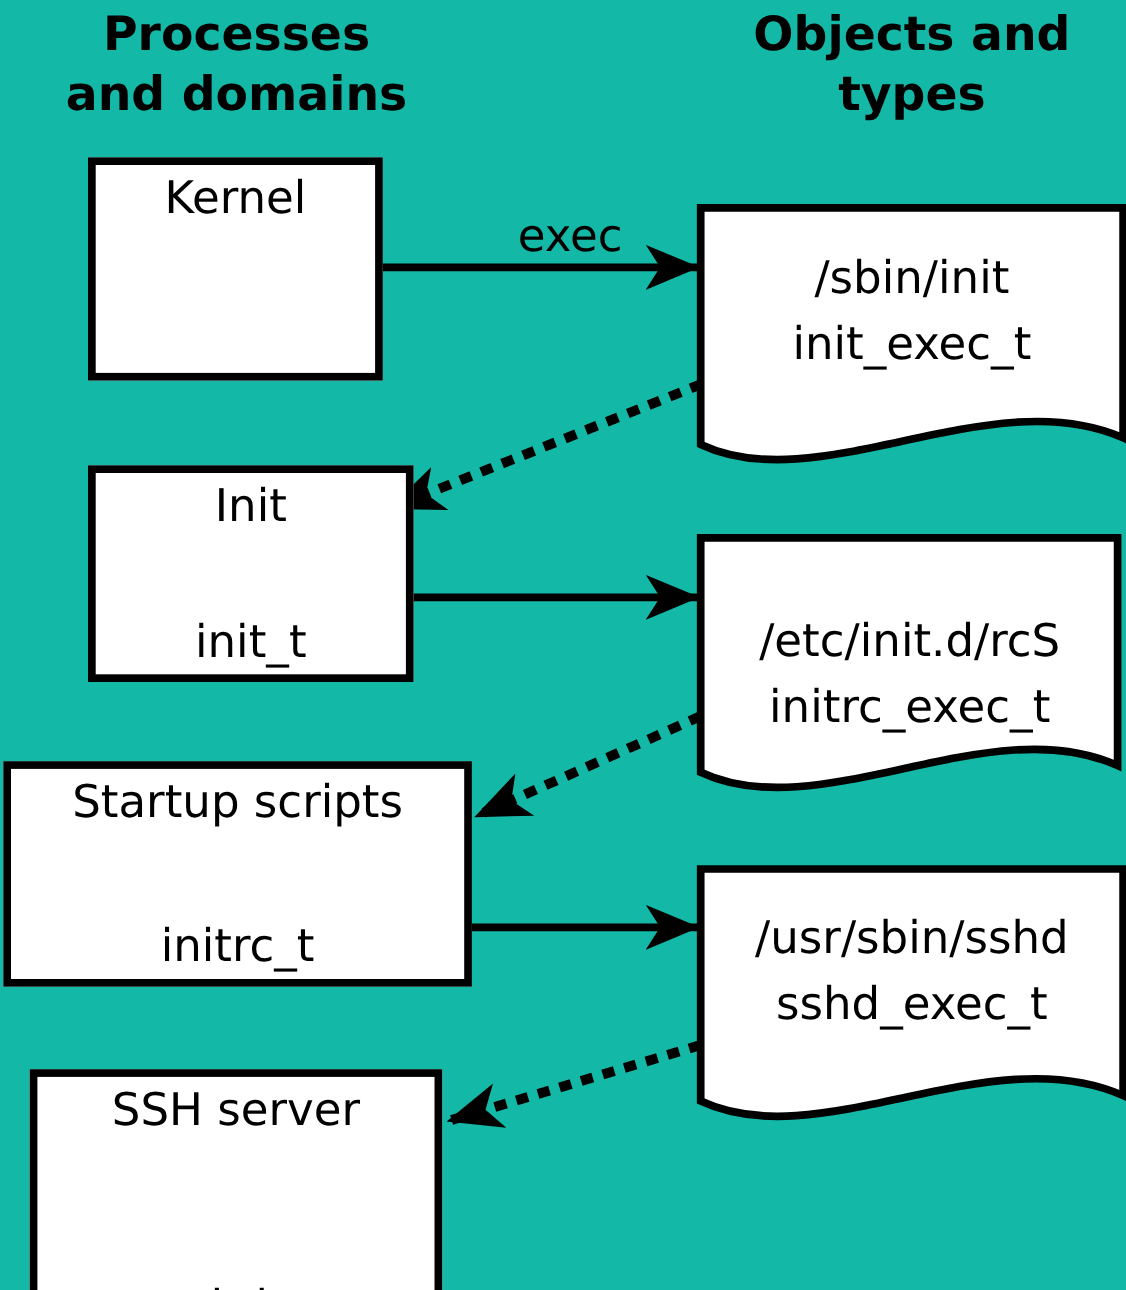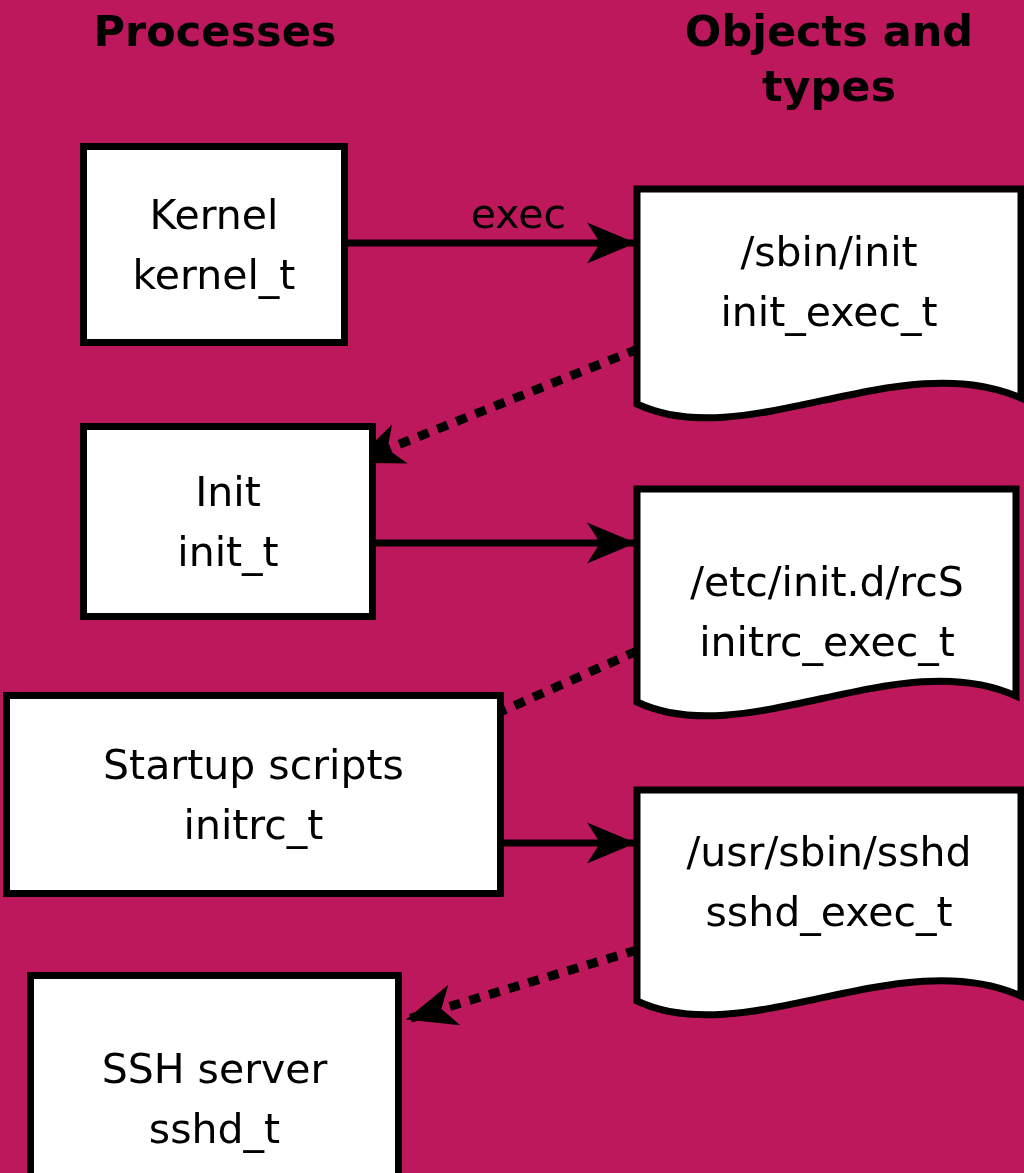--- a/index.html
+++ b/index.html
@@ -1,35 +1,35 @@
 <!DOCTYPE html>
 <html><head>
 <meta charset="utf-8">
 <style>
   html,body{margin:0;padding:0;background:#ffffff;}
   .canvas{
-    position:relative;width:1024px;height:1173px;background:#be185d;
+    position:relative;width:1024px;height:1173px;background:#14b8a6;
     font-family:"DejaVu Sans","Liberation Sans",sans-serif;color:#000;
     overflow:hidden;
   }
   .layer{position:absolute;left:0;top:0;}
   .hd{
     position:absolute;font-weight:bold;font-size:43px;line-height:55px;
     text-align:center;white-space:nowrap;
   }
   #hd-left{left:0px;top:4px;width:430px;}
   #hd-right{left:614px;top:4px;width:430px;}
   .pbox{
     position:absolute;border:7px solid #000;box-sizing:border-box;background:#fff;
-    display:flex;flex-direction:column;align-items:center;justify-content:center;
+    display:flex;flex-direction:column;align-items:center;justify-content:space-between;
     font-size:41px;line-height:60px;text-align:center;white-space:nowrap;
   }
   #box-kernel {left:80px; top:143px;width:268px;height:203px;}
   #box-init   {left:80px; top:423px;width:296px;height:197px;}
-  #box-startup{left:3px;  top:692px;width:501px;height:205px;}
+  #box-startup{left:3px;  top:692px;width:426px;height:205px;}
   #box-ssh    {left:27px; top:972px;width:375px;height:253px;}
   .doctext{
     position:absolute;display:flex;flex-direction:column;align-items:center;
     font-size:41px;line-height:60px;text-align:center;white-space:nowrap;
   }
   #doc1-text{left:637px;top:222px;width:384px;}
   #doc2-text{left:637px;top:522px;width:380px;margin-top:30px;}
   #doc3-text{left:637px;top:822px;width:384px;}
   #exec-label{
     position:absolute;left:426px;top:179px;width:140px;text-align:right;
@@ -59,29 +59,29 @@
     <line x1="347" y1="543" x2="634" y2="543" stroke="#000" stroke-width="7" marker-end="url(#ah)"></line>
     <line x1="428" y1="843" x2="634" y2="843" stroke="#000" stroke-width="7" marker-end="url(#ah)"></line>
 
     <line x1="638" y1="349" x2="355" y2="462" stroke="#000" stroke-width="9" stroke-dasharray="11 9.5" marker-end="url(#ahd)"></line>
     <line x1="637" y1="651" x2="433" y2="742" stroke="#000" stroke-width="9" stroke-dasharray="11 9.5" marker-end="url(#ahd)"></line>
     <line x1="637" y1="950" x2="408" y2="1019" stroke="#000" stroke-width="9" stroke-dasharray="11 9.5" marker-end="url(#ahd)"></line>
   </svg>
 
   <div class="hd" id="hd-left">
     <div>Processes</div>
+    <div>and domains</div>
   </div>
   <div class="hd" id="hd-right">
     <div>Objects and</div>
     <div>types</div>
   </div>
 
   <div class="pbox" id="box-kernel">
     <div>Kernel</div>
-    <div>kernel_t</div>
   </div>
   <div class="pbox" id="box-init">
     <div>Init</div>
     <div>init_t</div>
   </div>
   <div class="pbox" id="box-startup">
     <div>Startup scripts</div>
     <div>initrc_t</div>
   </div>
   <div class="pbox" id="box-ssh">

